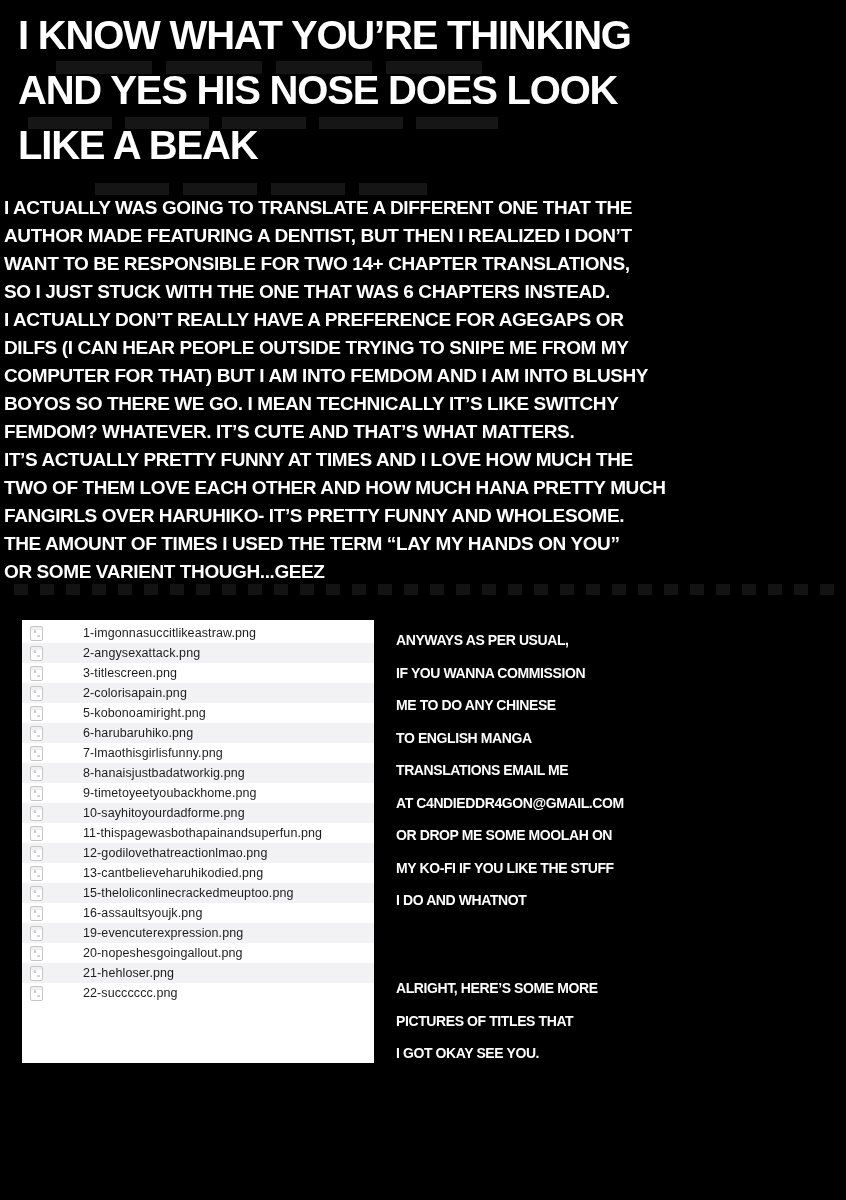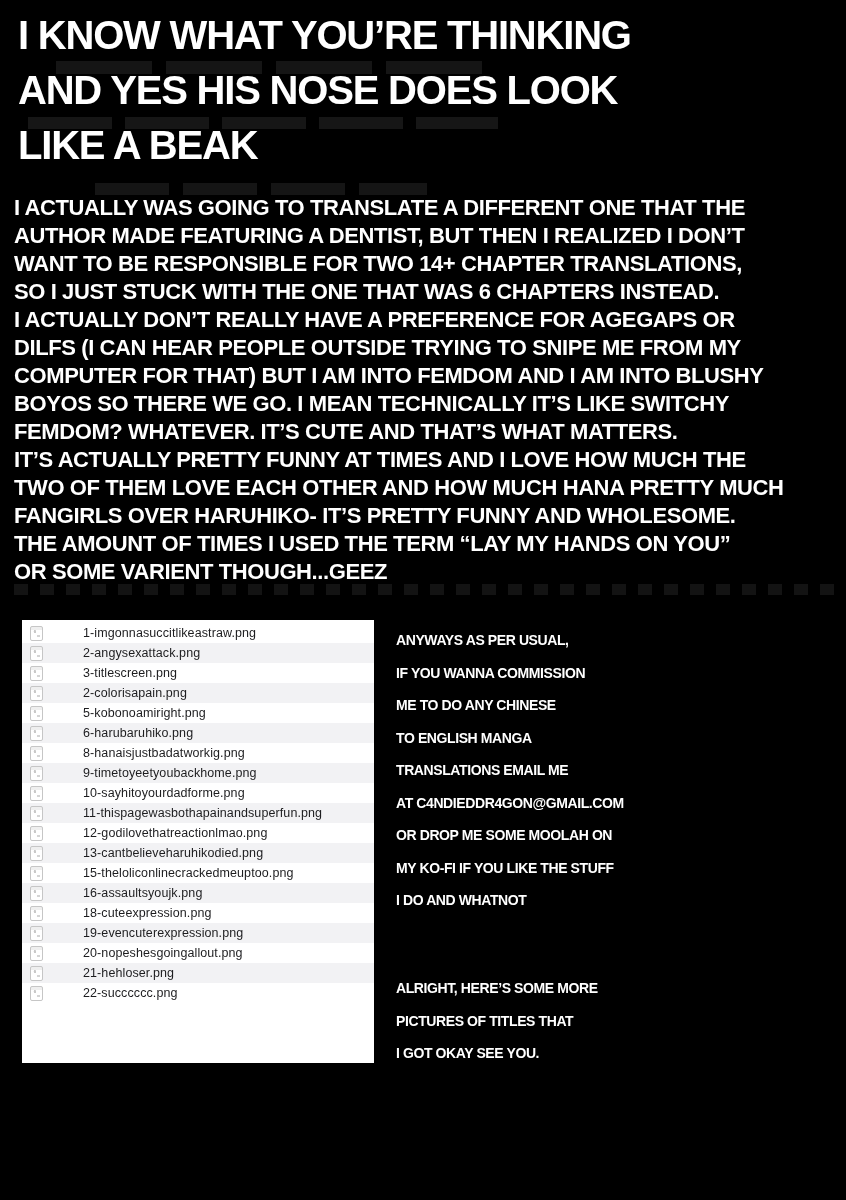--- a/index.html
+++ b/index.html
@@ -17,22 +17,22 @@
     font-weight:700;
     white-space:pre-line;
     margin:0;
     text-transform:uppercase;
   }
   .heading {
     position:absolute; left:18px; top:8px;
     font-size:40px; line-height:55px; letter-spacing:-1.2px;
   }
   .intro {
-    position:absolute; left:14px; top:194px;
-    font-size:22px; line-height:28px; letter-spacing:-0.4px;
+    position:absolute; left:4px; top:194px;
+    font-size:19px; line-height:28px; letter-spacing:-0.4px;
     width:826px;
   }
   .note {
     position:absolute; left:396px;
     font-size:14px; line-height:32.5px; letter-spacing:-0.4px;
     width:450px;
   }
   .commission { top:624px; }
   .outro { top:972px; }
 
@@ -130,20 +130,24 @@
   <div class="file-row">
     <span class="thumb"></span>
     <span class="fname">5-kobonoamiright.png</span>
   </div>
 
   <div class="file-row">
     <span class="thumb"></span>
     <span class="fname">6-harubaruhiko.png</span>
   </div>
 
+  <div class="file-row">
+    <span class="thumb"></span>
+    <span class="fname">7-lmaothisgirlisfunny.png</span>
+  </div>
 
   <div class="file-row">
     <span class="thumb"></span>
     <span class="fname">8-hanaisjustbadatworkig.png</span>
   </div>
 
   <div class="file-row">
     <span class="thumb"></span>
     <span class="fname">9-timetoyeetyoubackhome.png</span>
   </div>
@@ -173,24 +177,20 @@
     <span class="thumb"></span>
     <span class="fname">15-theloliconlinecrackedmeuptoo.png</span>
   </div>
 
   <div class="file-row">
     <span class="thumb"></span>
     <span class="fname">16-assaultsyoujk.png</span>
   </div>
 
 
-  <div class="file-row">
-    <span class="thumb"></span>
-    <span class="fname">18-cuteexpression.png</span>
-  </div>
 
   <div class="file-row">
     <span class="thumb"></span>
     <span class="fname">19-evencuterexpression.png</span>
   </div>
 
   <div class="file-row">
     <span class="thumb"></span>
     <span class="fname">20-nopeshesgoingallout.png</span>
   </div>

